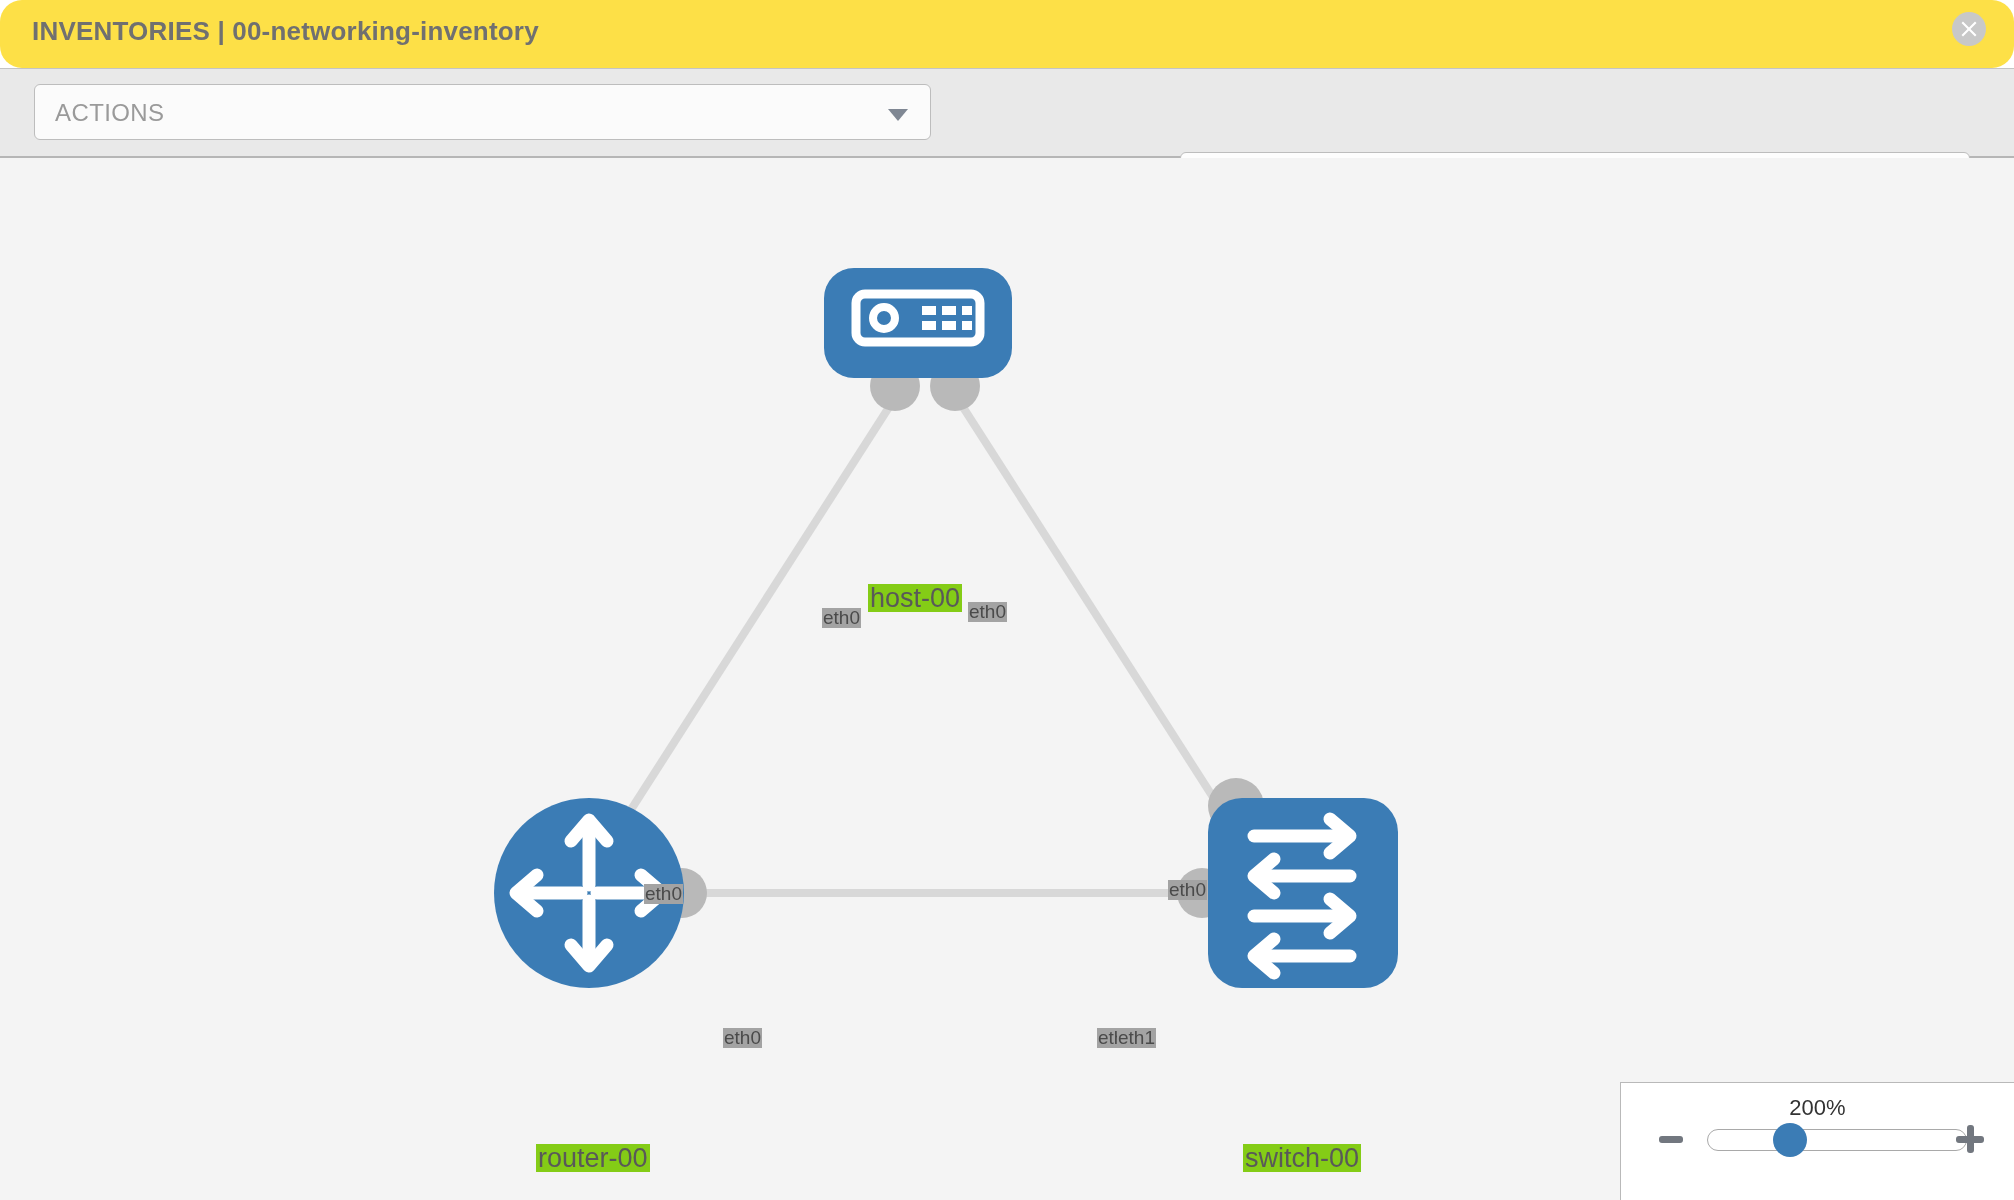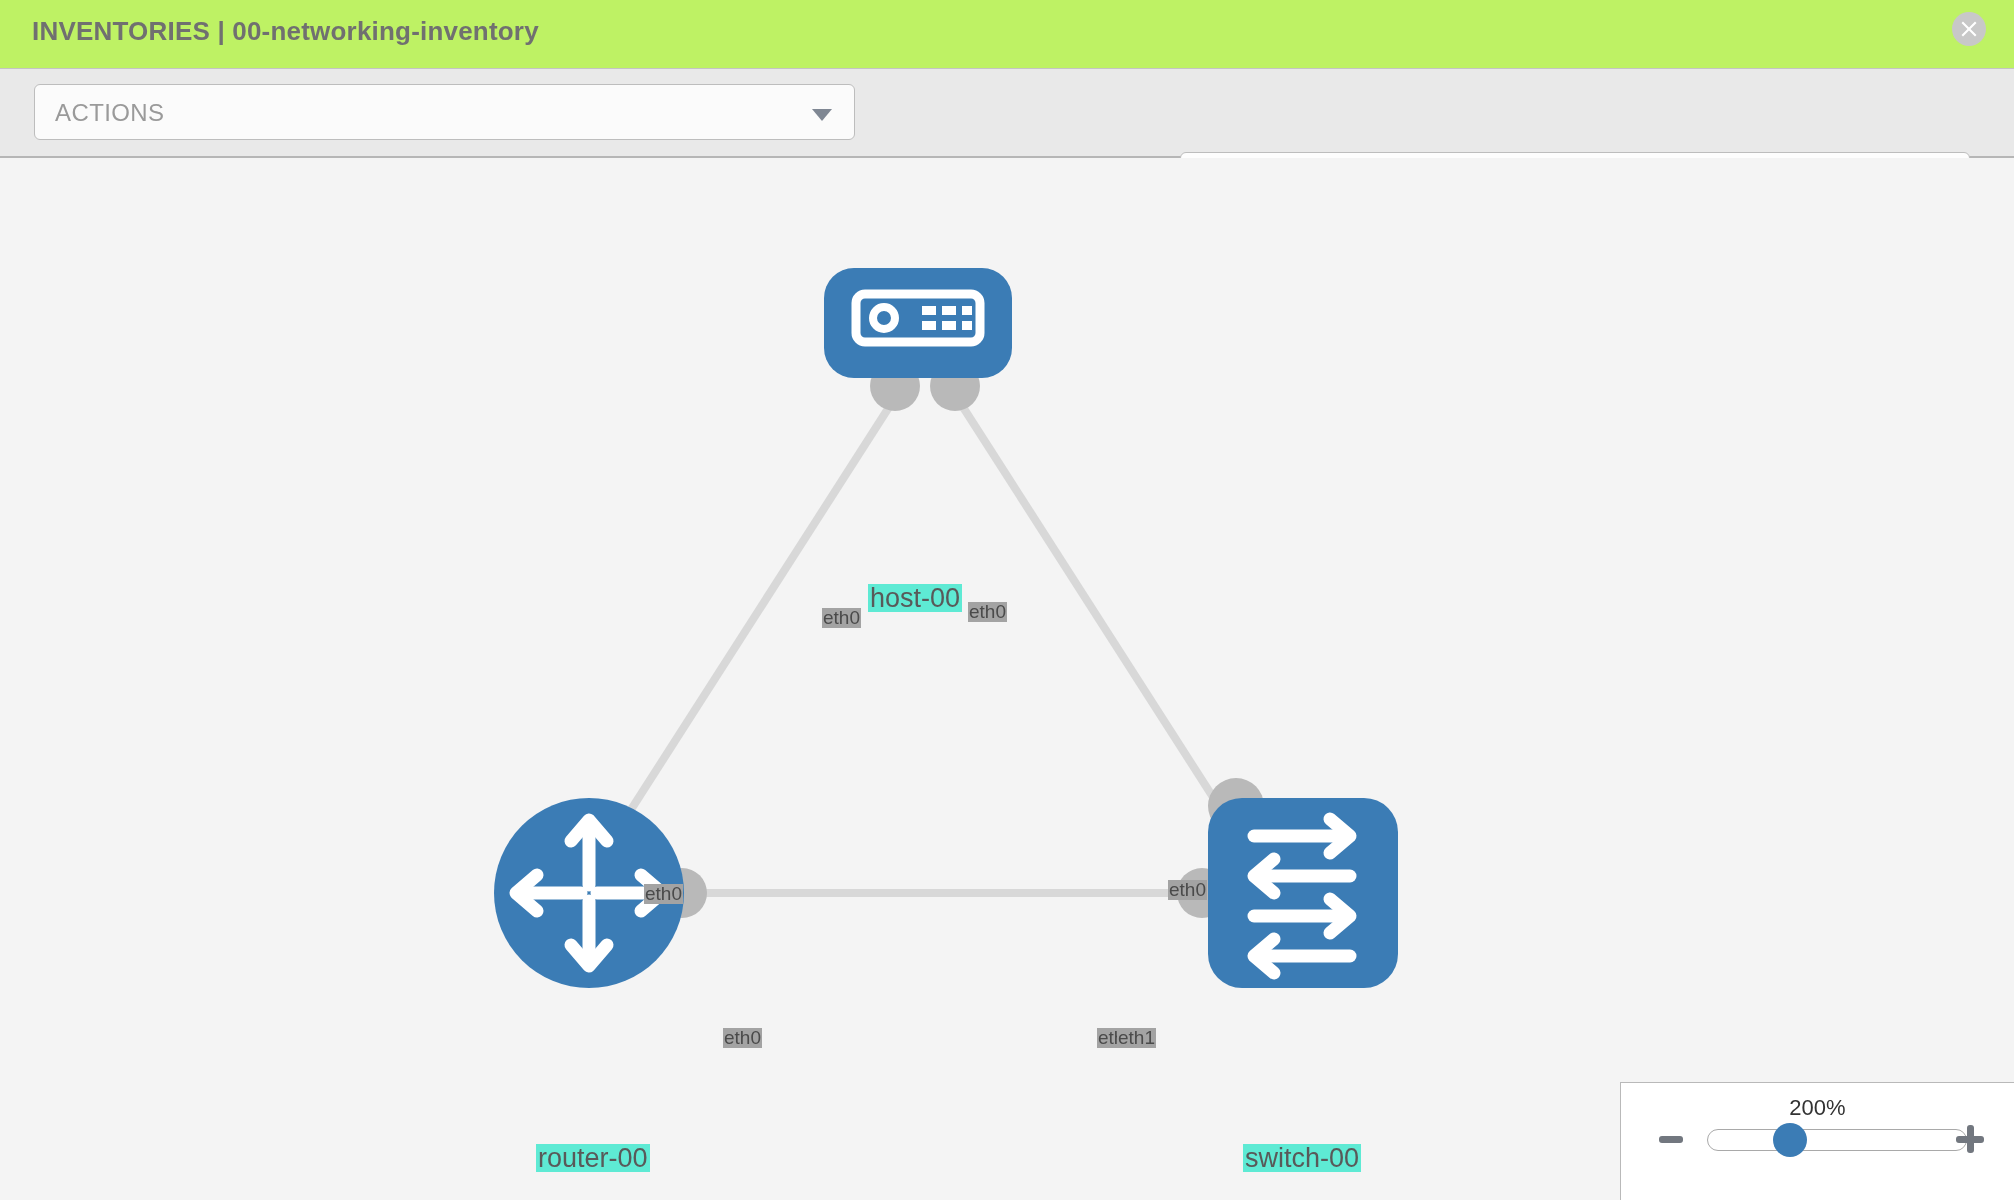--- a/index.html
+++ b/index.html
@@ -14,22 +14,23 @@
     overflow: hidden;
     position: relative;
   }
 
   
   .header {
     position: absolute;
     left: 0; top: 0;
     width: 2014px;
     height: 68px;
-    background: #bef264;
-    box-sizing: border-box;
+    background: #fde047;
+    box-sizing: border-box;
+    border-radius: 22px;
   }
   .header-title {
     position: absolute;
     left: 32px;
     top: 16px;
     font-size: 26px;
     font-weight: bold;
     color: #707070;
     letter-spacing: 0.2px;
     white-space: nowrap;
@@ -54,21 +55,21 @@
     height: 90px;
     background: #e9e9e9;
     border-top: 1px solid #c4c4c4;
     border-bottom: 2px solid #b6b6b6;
     box-sizing: border-box;
   }
   .actions-select {
     position: absolute;
     left: 34px;
     top: 15px;
-    width: 821px;
+    width: 897px;
     height: 56px;
     background: #fbfbfb;
     border: 1px solid #bdbdbd;
     border-radius: 6px;
     box-sizing: border-box;
     cursor: pointer;
   }
   .actions-select .label {
     position: absolute;
     left: 20px;
@@ -127,21 +128,21 @@
   }
   .topology-svg {
     position: absolute;
     left: 0; top: 0;
     width: 2014px;
     height: 1042px;
   }
 
   .node-label {
     position: absolute;
-    background: #5eead4;
+    background: #84cc16;
     color: #595959;
     font-size: 27px;
     white-space: nowrap;
     line-height: 1.05;
     padding: 0 2px;
   }
   .iface-label {
     position: absolute;
     background: #a3a3a3;
     color: #4a4a4a;

